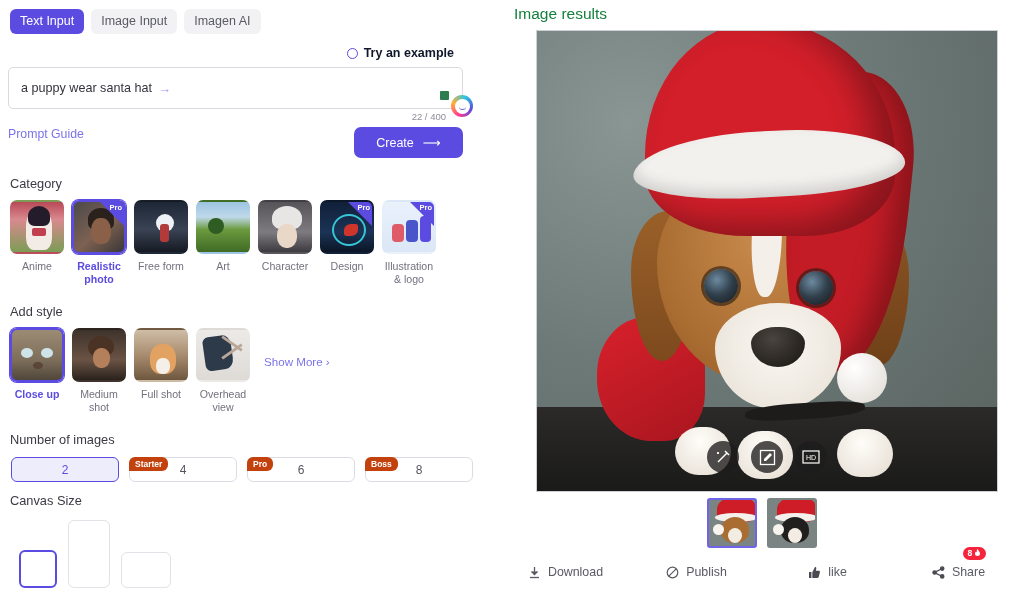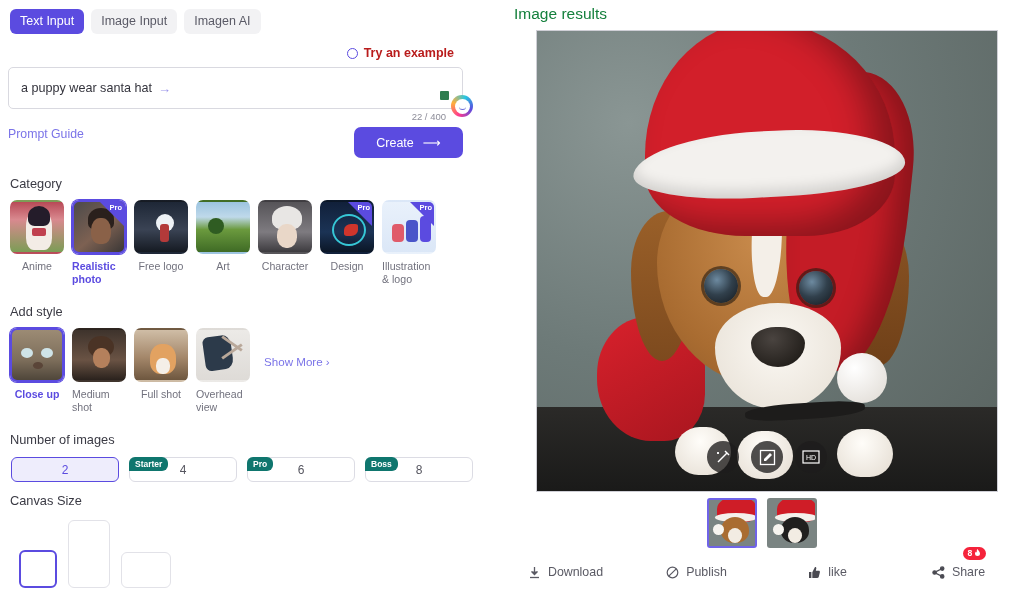--- a/index.html
+++ b/index.html
@@ -19,21 +19,21 @@
   .tab {
     font-size: 12.5px; padding: 5px 10px 6px; border-radius: 6px;
     background: #f2f2f4; color: #5a5a66; cursor: pointer; white-space: nowrap;
   }
   .tab.active { background: #5b4be0; color: #ffffff; }
 
   .example-row { display: flex; justify-content: flex-end; align-items: center;
     gap: 6px; margin: 12px 36px 0 0; }
   .circ-icon { width: 11px; height: 11px; border-radius: 50%;
     border: 1.6px solid #5b4be0; display: inline-block; }
-  .example-text { color: #b91c1c; font-size: 12.5px; font-weight: bold; }
+  .example-text { color: #0f172a; font-size: 12.5px; font-weight: bold; }
 
   .prompt-wrap { position: relative; margin-top: 7px; width: 455px; }
   .prompt-box {
     height: 42px; border: 1px solid #d9d9e0; border-radius: 5px;
     background: #fff; display: flex; align-items: center; padding: 0 12px;
     position: relative;
   }
   .prompt-text { font-size: 12.6px; color: #33333c; }
   .prompt-arrow { color: #9b95ea; font-size: 13px; margin-left: 6px; }
   .green-sq { position: absolute; right: 13px; top: 23px; width: 9px; height: 9px;
@@ -60,33 +60,33 @@
 
   .thumbs { display: flex; gap: 8px; margin-top: 9px; margin-left: 2px; }
   .thumb-cell { width: 54px; display: flex; flex-direction: column; align-items: center; }
   .thumb { width: 54px; height: 54px; border-radius: 7px; position: relative;
     overflow: hidden; cursor: pointer; border: 2px solid transparent; }
   .thumb.sel { border-color: #5b4be0; box-shadow: 0 0 0 1px #5b4be0; }
   .pro-tag { position: absolute; right: 0; top: 0; width: 0; height: 0;
     border-top: 24px solid #5b4be0; border-left: 24px solid transparent; }
   .pro-lbl { position: absolute; right: 2px; top: 1px; color: #fff; font-size: 7.5px;
     font-weight: bold; z-index: 3; }
-  .thumb-label { font-size: 10.6px; color: #72727e; text-align: left;
+  .thumb-label { font-size: 10.6px; color: #72727e; text-align: center;
     margin-top: 6px; line-height: 13px; }
   .thumb-cell.sel .thumb-label { color: #5b4be0; font-weight: bold; }
 
   .show-more { color: #7b74e8; font-size: 11.6px; align-self: center;
     margin-left: 6px; margin-bottom: 20px; white-space: nowrap; cursor: pointer; }
 
   .num-row { display: flex; gap: 10px; margin-top: 10px; margin-left: 3px; }
   .num-btn { width: 108px; height: 25px; border: 1.4px solid #dcdce4; border-radius: 6px;
     display: flex; align-items: center; justify-content: center; position: relative;
     font-size: 12px; color: #55555f; background: #fff; cursor: pointer; }
   .num-btn.sel { border-color: #5b4be0; background: #eeedfc; color: #5b4be0; }
-  .tier { position: absolute; left: -1px; top: -1px; background: #0f766e; color: #fff;
+  .tier { position: absolute; left: -1px; top: -1px; background: #c2410c; color: #fff;
     font-size: 8.5px; padding: 1.5px 6px 2px; border-radius: 6px 6px 6px 0;
     font-weight: bold; }
 
   .canvas-row { display: flex; align-items: flex-end; gap: 11px; margin: 12px 0 0 11px; }
   .cv { border: 1.5px solid #e2e2e8; border-radius: 6px; background: #fff; cursor: pointer; }
   .cv.sel { border: 2px solid #5b4be0; }
   .cv-sq { width: 38px; height: 38px; }
   .cv-port { width: 42px; height: 68px; }
   .cv-land { width: 50px; height: 36px; }
 
@@ -237,21 +237,21 @@
           <div class="pro-lbl">Pro</div>
         </div>
         <div class="thumb-label">Realistic photo</div>
       </div>
 
       <div class="thumb-cell">
         <div class="thumb" style="background:linear-gradient(#1e2736 0%,#3a4354 55%,#151a22 100%)">
           <div style="position:absolute;left:20px;top:12px;width:18px;height:18px;background:#eef2f6;border-radius:50%"></div>
           <div style="position:absolute;left:24px;top:22px;width:9px;height:18px;background:#b33a3a;border-radius:3px"></div>
         </div>
-        <div class="thumb-label">Free logo</div>
+        <div class="thumb-label">Free form</div>
       </div>
 
       <div class="thumb-cell">
         <div class="thumb" style="background:linear-gradient(#9cc4e0 0%,#bfd9ea 30%,#6b9a3e 55%,#3f6b25 100%)">
           <div style="position:absolute;left:10px;top:16px;width:16px;height:16px;background:#2f5c22;border-radius:50%"></div>
         </div>
         <div class="thumb-label">Art</div>
       </div>
 
       <div class="thumb-cell">

